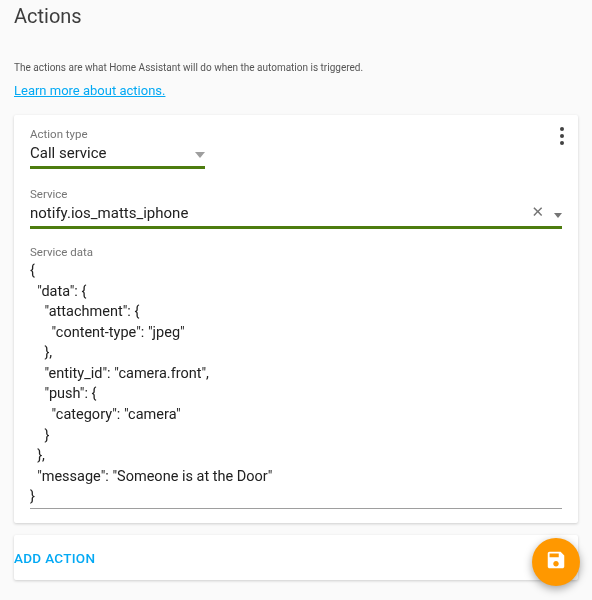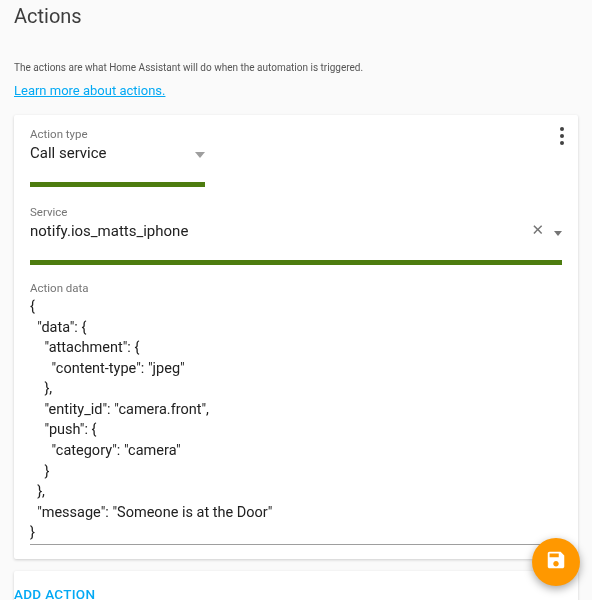--- a/index.html
+++ b/index.html
@@ -64,22 +64,22 @@
     .field {
     }
     .field-label {
       font-size: 11.5px;
       color: #757575;
       margin-bottom: 2px;
     }
     .control-line {
       display: flex;
       align-items: center;
-      border-bottom: 5px solid #4d7c0f;
-      padding-bottom: 20px;
+      border-bottom: 3px solid #4d7c0f;
+      padding-bottom: 4px;
     }
     .control-value {
       flex: 1;
       font-size: 15px;
       color: #212121;
       border: none;
       outline: none;
       background: transparent;
       font-family: inherit;
     }
@@ -201,21 +201,21 @@
         <span class="clear-x">✕</span>
         <span class="caret-down">
           <svg viewBox="0 0 8 5">
               <path d="M0 0 L4 5 L8 0 Z"></path>
             </svg>
         </span>
       </div>
     </div>
 
     <div class="field data-field">
-      <div class="field-label">Action data</div>
+      <div class="field-label">Service data</div>
       <textarea class="code-area" style="">{
   "data": {
     "attachment": {
       "content-type": "jpeg"
     },
     "entity_id": "camera.front",
     "push": {
       "category": "camera"
     }
   },

